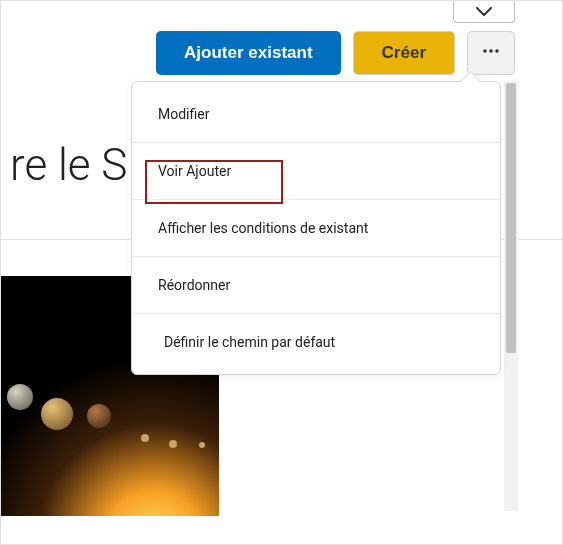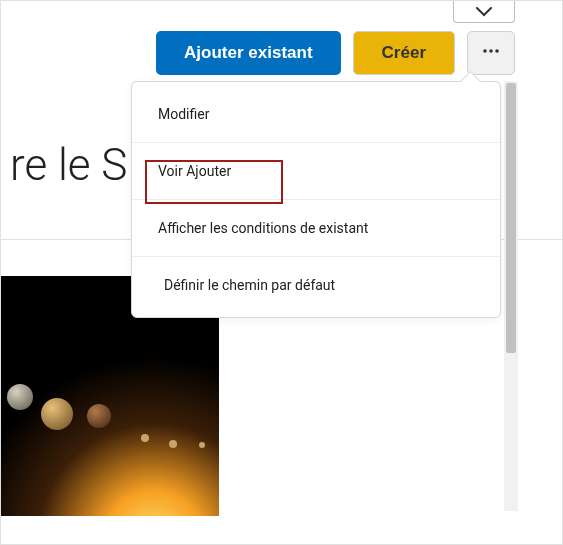--- a/index.html
+++ b/index.html
@@ -232,18 +232,19 @@
   </div>
 
   <div class="scrollbar-track">
     <div class="scrollbar-thumb"></div>
   </div>
 
   <div class="dropdown">
     <div class="item">Modifier</div>
     <div class="item">Voir Ajouter</div>
     <div class="item">Afficher les conditions de existant</div>
+    <div class="item">Réordonner</div>
     <div class="item">Définir le chemin par défaut</div>
   </div>
 
   <div class="highlight-box"></div>
 
 </div>
 
 </body></html>

